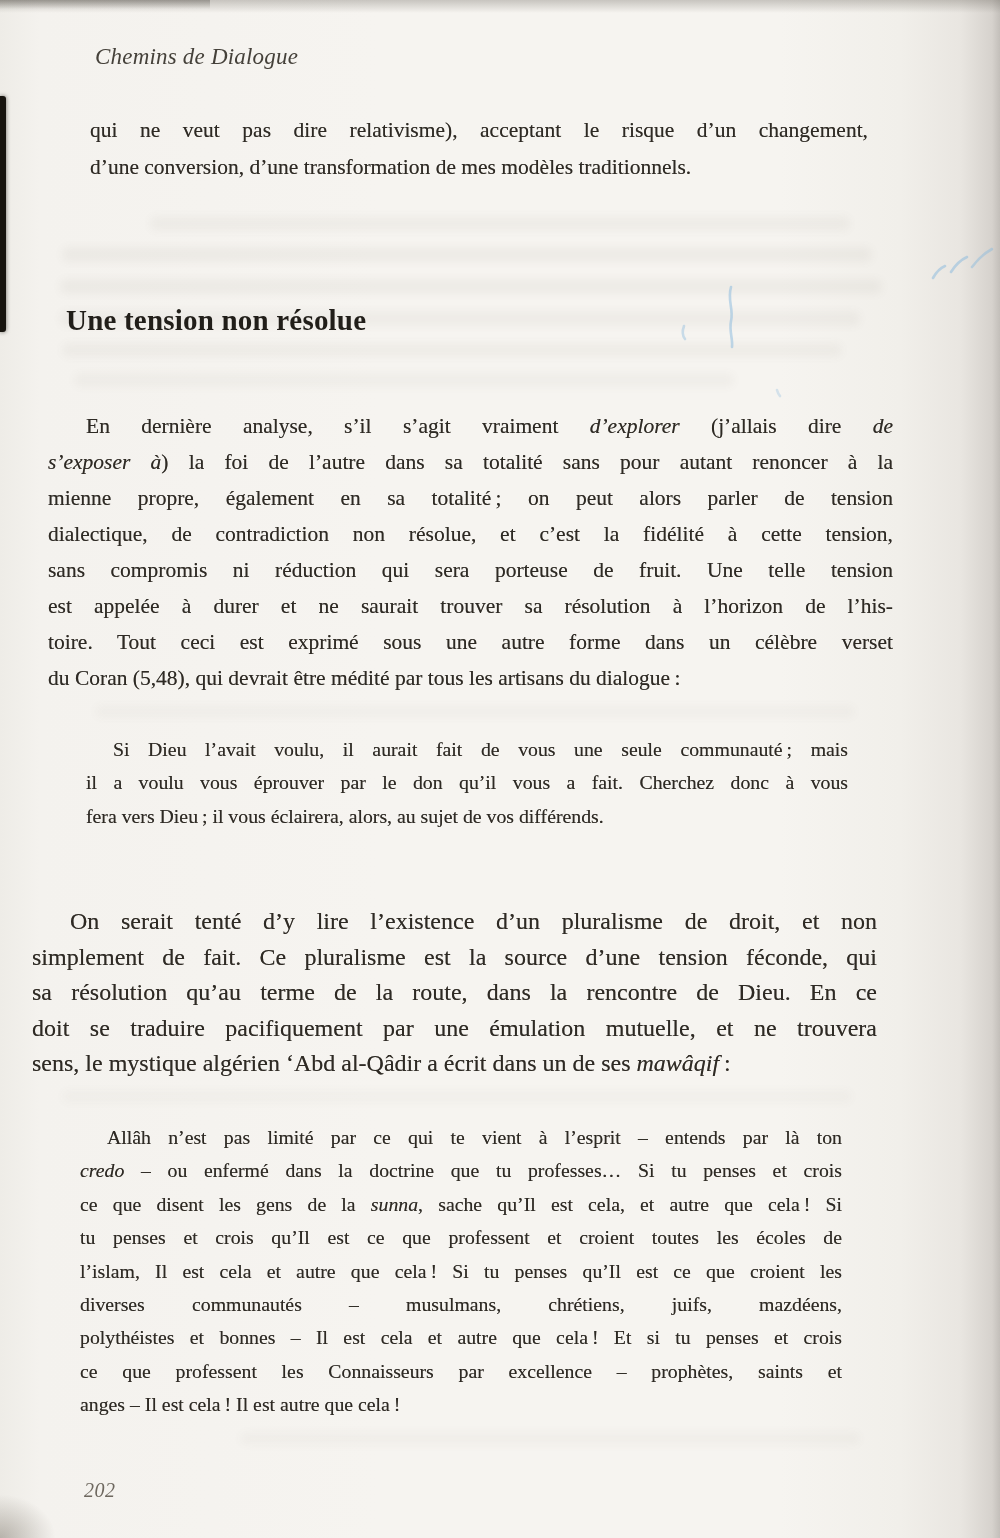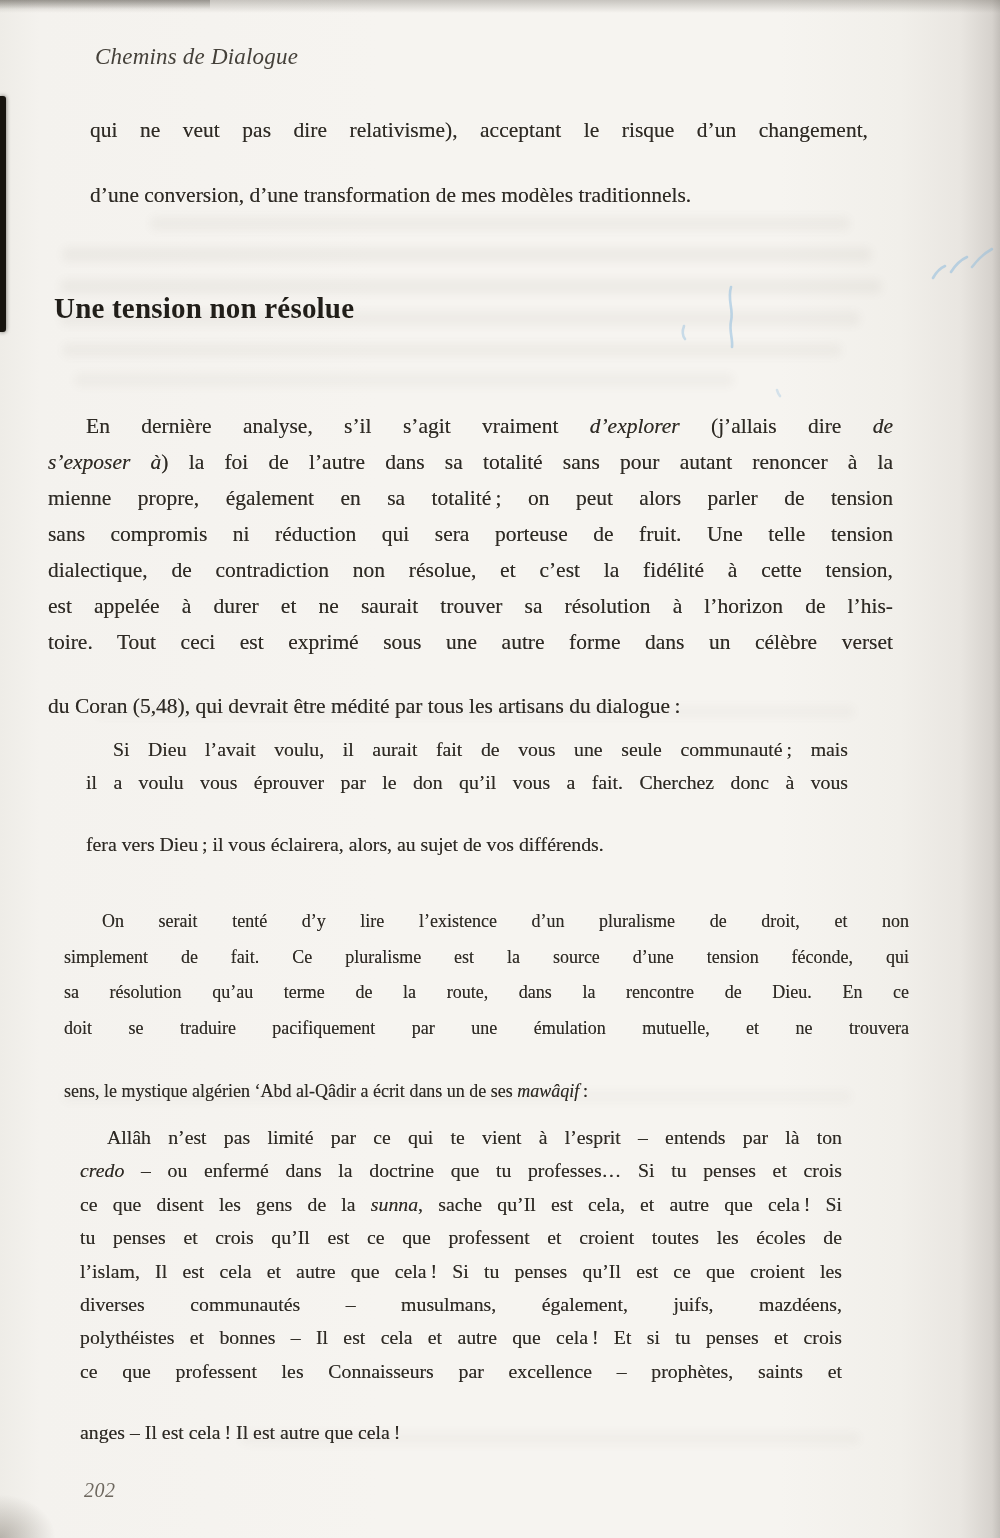--- a/index.html
+++ b/index.html
@@ -45,42 +45,42 @@
 
   
   .textblock { position: absolute; }
   .tline {
     text-align: justify;
     text-align-last: justify;
     overflow: hidden;
     height: var(--lh);
     text-shadow: 0 0 .5px rgba(46,42,36,.55);
   }
-  .tline.last { text-align-last: left; margin-top: 28px; }
+  .tline.last { text-align-last: left; }
   .para .tline.indent  { text-indent: 38px; }
   .quote .tline.indent { text-indent: 27px; }
 
   .running-header {
     position: absolute; left: 95px; top: 44px;
     font-size: 23px; font-style: italic; letter-spacing: .2px;
     color: #45413a;
   }
   .para-1 { left: 90px; top: 112px; width: 778px;
             font-size: 21.5px; line-height: 37px; --lh: 37px; }
   .section-heading {
-    position: absolute; left: 54px; top: 292px; margin: 0;
+    position: absolute; left: 54px; top: 292px; margin: 12px;
     font-size: 29px; font-weight: 700; letter-spacing: .2px;
     color: #211e19;
   }
   .para-2 { left: 48px; top: 408px; width: 845px;
             font-size: 21.5px; line-height: 36px; --lh: 36px; }
   .quote-1 { left: 86px; top: 733px; width: 762px;
             font-size: 19.8px; line-height: 33.4px; --lh: 33.4px; }
-  .para-3 { left: 64px; top: 904px; width: 845px;
-            font-size: 18px; line-height: 35.6px; --lh: 35.6px; }
+  .para-3 { left: 32px; top: 904px; width: 845px;
+            font-size: 24px; line-height: 35.6px; --lh: 35.6px; }
   .quote-2 { left: 80px; top: 1121px; width: 762px;
             font-size: 19.8px; line-height: 33.4px; --lh: 33.4px; }
   .page-number {
     position: absolute; left: 84px; top: 1479px;
     font-size: 20px; font-style: italic; color: #6e685f;
     letter-spacing: .5px;
   }
 </style>
 </head>
 <body>
@@ -121,22 +121,22 @@
       <div class="tline">qui ne veut pas dire relativisme), acceptant le risque d’un changement,</div>
       <div class="tline last">d’une conversion, d’une transformation de mes modèles traditionnels.</div>
     </div>
 
   <h2 class="section-heading">Une tension non résolue</h2>
 
   <div class="textblock para para-2">
       <div class="tline indent">En dernière analyse, s’il s’agit vraiment <i>d’explorer</i> (j’allais dire <i>de</i></div>
       <div class="tline"><i>s’exposer à</i>) la foi de l’autre dans sa totalité sans pour autant renoncer à la</div>
       <div class="tline">mienne propre, également en sa totalité ; on peut alors parler de tension</div>
+      <div class="tline">dialectique, de contradiction non résolue, et c’est la fidélité à cette tension,</div>
       <div class="tline">sans compromis ni réduction qui sera porteuse de fruit. Une telle tension</div>
-      <div class="tline">dialectique, de contradiction non résolue, et c’est la fidélité à cette tension,</div>
       <div class="tline">est appelée à durer et ne saurait trouver sa résolution à l’horizon de l’his-</div>
       <div class="tline">toire. Tout ceci est exprimé sous une autre forme dans un célèbre verset</div>
       <div class="tline last">du Coran (5,48), qui devrait être médité par tous les artisans du dialogue :</div>
     </div>
 
   <div class="textblock quote quote-1">
       <div class="tline indent">Si Dieu l’avait voulu, il aurait fait de vous une seule communauté ; mais</div>
       <div class="tline">il a voulu vous éprouver par le don qu’il vous a fait. Cherchez donc à vous</div>
       <div class="tline last">fera vers Dieu ; il vous éclairera, alors, au sujet de vos différends.</div>
     </div>
@@ -148,20 +148,20 @@
       <div class="tline">doit se traduire pacifiquement par une émulation mutuelle, et ne trouvera</div>
       <div class="tline last">sens, le mystique algérien ‘Abd al-Qâdir a écrit dans un de ses <i>mawâqif</i> :</div>
     </div>
 
   <div class="textblock quote quote-2">
       <div class="tline indent">Allâh n’est pas limité par ce qui te vient à l’esprit – entends par là ton</div>
       <div class="tline"><i>credo</i> – ou enfermé dans la doctrine que tu professes… Si tu penses et crois</div>
       <div class="tline">ce que disent les gens de la <i>sunna</i>, sache qu’Il est cela, et autre que cela ! Si</div>
       <div class="tline">tu penses et crois qu’Il est ce que professent et croient toutes les écoles de</div>
       <div class="tline">l’islam, Il est cela et autre que cela ! Si tu penses qu’Il est ce que croient les</div>
-      <div class="tline">diverses communautés – musulmans, également, juifs, mazdéens,</div>
+      <div class="tline">diverses communautés – musulmans, chrétiens, juifs, mazdéens,</div>
       <div class="tline">polythéistes et bonnes – Il est cela et autre que cela ! Et si tu penses et crois</div>
       <div class="tline">ce que professent les Connaisseurs par excellence – prophètes, saints et</div>
       <div class="tline last">anges – Il est cela ! Il est autre que cela !</div>
     </div>
 
   <div class="page-number">202</div>
 </div>
 
 </body></html>

